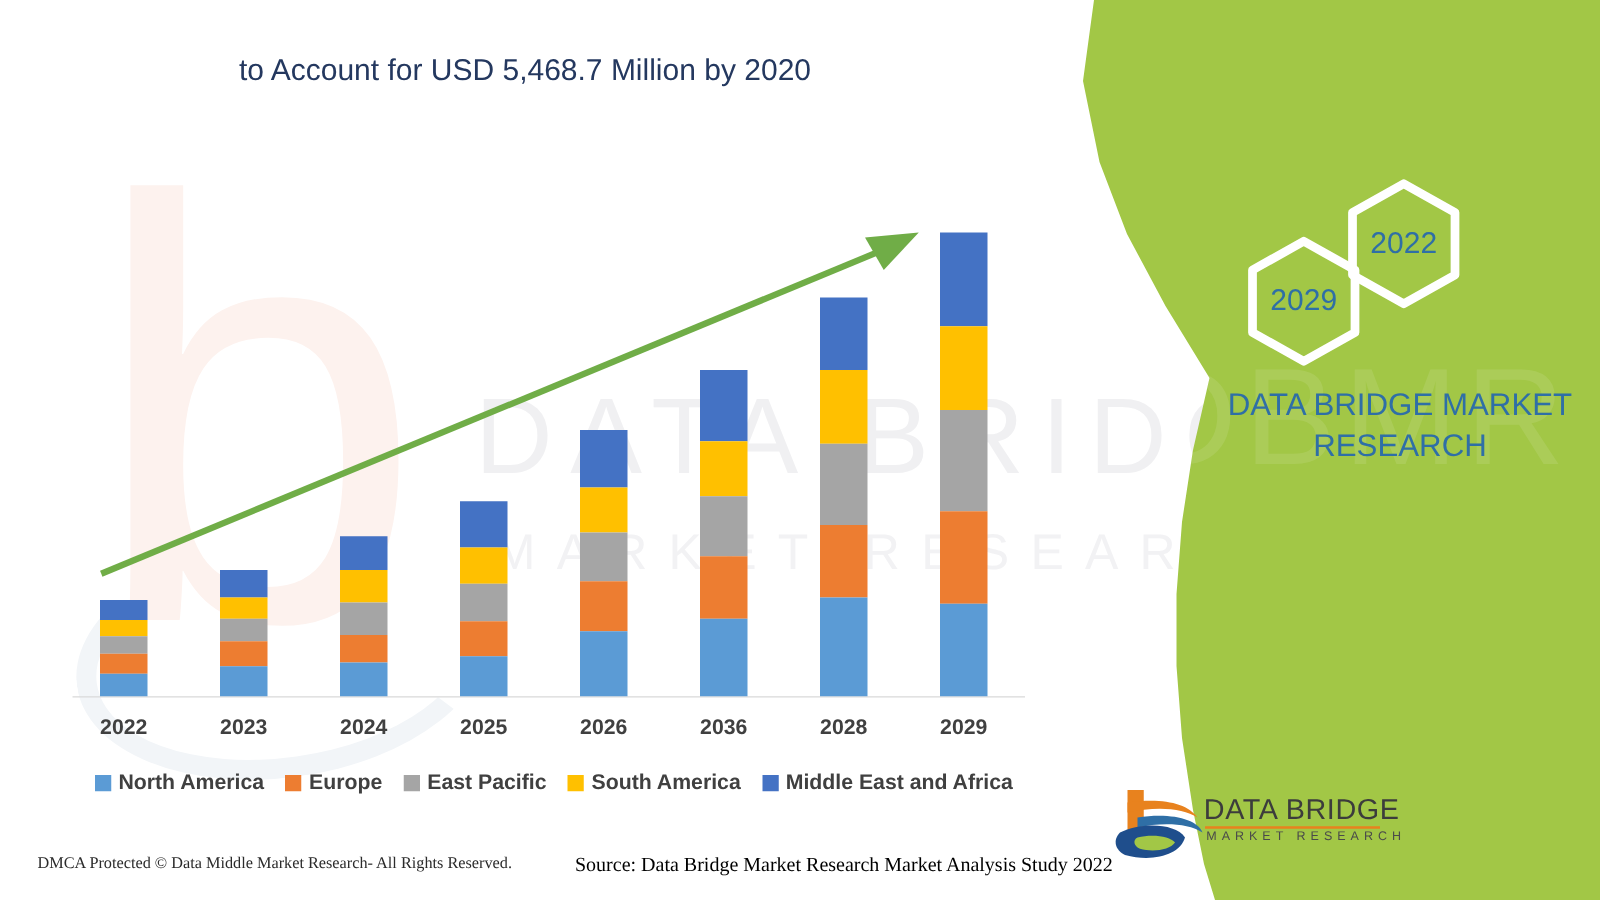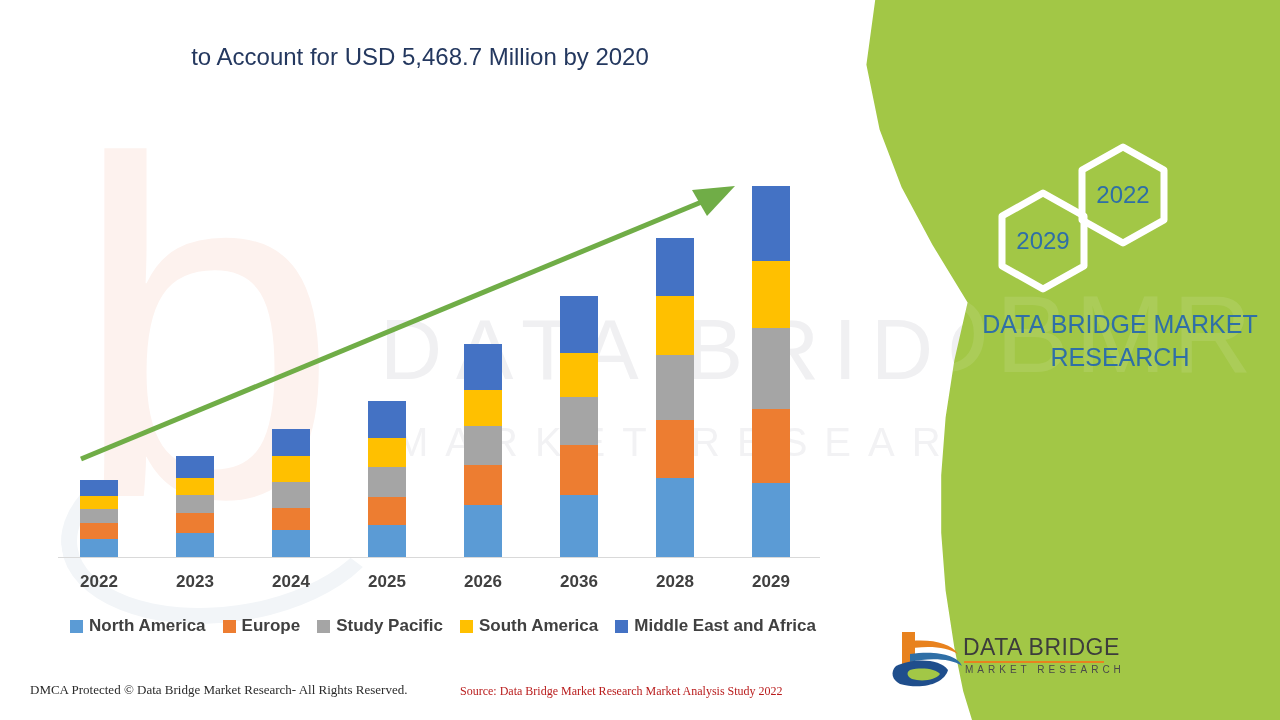--- a/index.html
+++ b/index.html
@@ -215,23 +215,23 @@
     left: 30px;
     top: 682px;
     color: #2b2b2b;
     font-family: "Liberation Serif", serif;
     font-size: 13px;
   }
   .footer-right {
     position: absolute;
     left: 460px;
     top: 684px;
-    color: #b91c1c;
+    color: #000000;
     font-family: "Liberation Serif", serif;
-    font-size: 12px;
+    font-size: 16px;
   }
 
   
   #logo {
     position: absolute;
     left: 888px;
     top: 628px;
     width: 230px;
     height: 74px;
   }
@@ -356,33 +356,33 @@
       <div class="legend-item">
         <span class="legend-swatch" style="background: rgb(91, 155, 213);"></span>
         <span class="legend-text">North America</span>
       </div>
       <div class="legend-item">
         <span class="legend-swatch" style="background: rgb(237, 125, 49);"></span>
         <span class="legend-text">Europe</span>
       </div>
       <div class="legend-item">
         <span class="legend-swatch" style="background: rgb(165, 165, 165);"></span>
-        <span class="legend-text">Study Pacific</span>
+        <span class="legend-text">East Pacific</span>
       </div>
       <div class="legend-item">
         <span class="legend-swatch" style="background: rgb(255, 192, 0);"></span>
         <span class="legend-text">South America</span>
       </div>
       <div class="legend-item">
         <span class="legend-swatch" style="background: rgb(68, 114, 196);"></span>
         <span class="legend-text">Middle East and Africa</span>
       </div>
     </div>
 
-  <div class="footer-left">DMCA Protected © Data Bridge Market Research- All Rights Reserved.</div>
+  <div class="footer-left">DMCA Protected © Data Middle Market Research- All Rights Reserved.</div>
   <div class="footer-right">Source: Data Bridge Market Research Market Analysis Study 2022</div>
 
   <div class="green-panel">
     <div class="gp-watermark">DBMR</div>
   </div>
 
   <div class="gp-title">
     <div>Global Cutaneous Lupus</div>
     <div>Erythematosus Market, By Regions,</div>
     <div>2022 to 2029</div>

